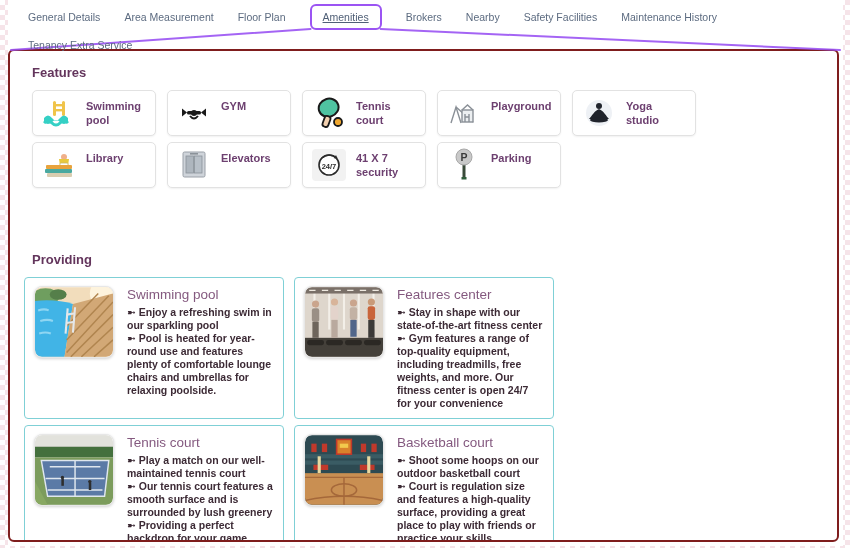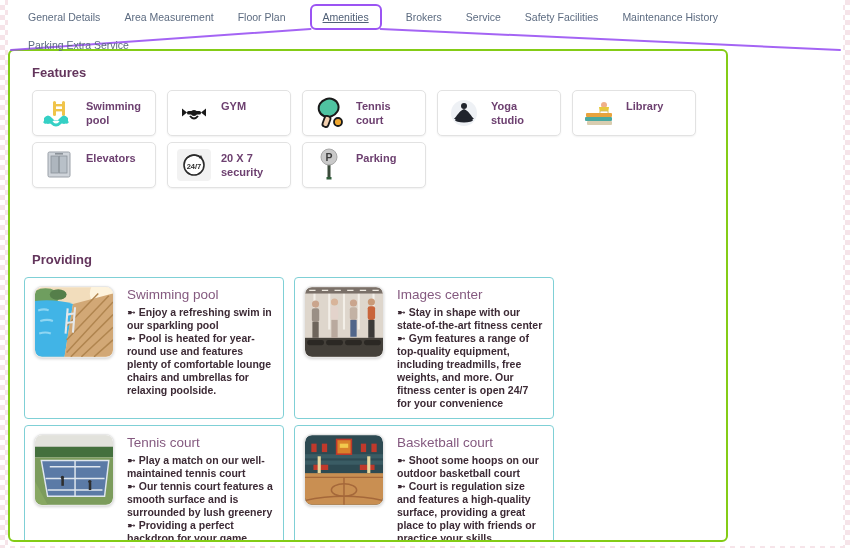--- a/index.html
+++ b/index.html
@@ -15,22 +15,22 @@
   .page-white{position:absolute;left:8px;top:0;width:835px;height:546px;background:#fff;}
   
   .tabbar{position:absolute;left:8px;top:0;width:835px;z-index:6;}
   .tabrow{display:flex;align-items:center;gap:24px;padding:4px 0 0 20px;text-align:center;}
   .tab{font-size:10.5px;color:#5c6b80;padding:7px 0;cursor:pointer;white-space:nowrap;}
   .tab.active{border:2px solid #9b54f3;border-radius:6px;padding:5px 11px;color:#4f5f76;background:#fff;text-decoration:underline;}
   .tabrow2{margin-top:-2px;}
   
   svg.overlay{position:absolute;left:0;top:0;z-index:5;pointer-events:none;}
   
-  .panel{position:absolute;left:8px;top:49px;width:720px;height:493px;background:#fff;
-    border:2px solid #84cc16;border-radius:6px;box-sizing:border-box;z-index:4;
+  .panel{position:absolute;left:8px;top:49px;width:831px;height:493px;background:#fff;
+    border:2px solid #7f1d1d;border-radius:6px;box-sizing:border-box;z-index:4;
     padding:12px 14px;overflow:hidden;}
   .sec-heading{font-size:13px;font-weight:bold;color:#63355c;margin:2px 0 10px 8px;}
   
   .feat-grid{display:flex;flex-wrap:wrap;gap:6px 11px;margin-left:8px;}
   .feat-card{width:124px;height:46px;box-sizing:border-box;border:1px solid #e2e2e2;border-radius:5px;
     background:#fff;box-shadow:0 1px 2px rgba(0,0,0,.06);display:flex;gap:8px;padding:5px 7px;cursor:pointer;}
   .feat-icon{width:38px;display:flex;align-items:center;justify-content:center;flex:0 0 38px;}
   .feat-label{font-size:11px;font-weight:bold;color:#6d4070;padding-top:4px;line-height:1.25;}
   
   .fac-section{margin-top:64px;}
@@ -54,26 +54,26 @@
   <line id="tentR" x1="380.640625" y1="29" x2="840" y2="50" stroke="#9b54f3" stroke-width="2" stroke-linecap="round" opacity="0.9"></line>
 </svg>
 
 <div class="tabbar">
   <div class="tabrow">
     <div class="tab">General Details</div>
     <div class="tab">Area Measurement</div>
     <div class="tab">Floor Plan</div>
     <div class="tab active" id="activeTab">Amenities</div>
     <div class="tab">Brokers</div>
-    <div class="tab">Service</div>
+    <div class="tab">Nearby</div>
     <div class="tab">Safety Facilities</div>
     <div class="tab">Maintenance History</div>
   </div>
   <div class="tabrow tabrow2">
-    <div class="tab">Parking Extra Service</div>
+    <div class="tab">Tenancy Extra Service</div>
   </div>
 </div>
 
 <div class="panel">
 
   <div class="sec-heading">Features</div>
 
   <div class="feat-grid">
 
     <div class="feat-card">
@@ -109,20 +109,34 @@
           <g transform="rotate(-18 16 12)">
             <ellipse cx="17" cy="11" rx="10" ry="9" fill="#4fc3a1" stroke="#1a1a1a" stroke-width="2"></ellipse>
             <rect x="8" y="18" width="6" height="11" rx="2.5" transform="rotate(38 11 23)" fill="#f2cfae" stroke="#1a1a1a" stroke-width="1.8"></rect>
           </g>
           <circle cx="26" cy="25" r="4" fill="#f0a830" stroke="#1a1a1a" stroke-width="1.8"></circle>
         </svg>
       </span>
       <span class="feat-label">Tennis court</span>
     </div>
 
+    <div class="feat-card">
+      <span class="feat-icon">
+        <svg width="30" height="26" viewBox="0 0 30 26">
+          <g stroke="#8a9097" stroke-width="1.4" fill="none">
+            <path d="M2 23 L7 7 L12 23"></path>
+            <path d="M7 7 L24 22"></path>
+            <rect x="13" y="10" width="11" height="12" fill="#eceff1"></rect>
+            <path d="M13 10 L18.5 5 L24 10"></path>
+            <path d="M16 22 L16 14 M20 22 L20 14 M16 17 L20 17"></path>
+          </g>
+        </svg>
+      </span>
+      <span class="feat-label">Playground</span>
+    </div>
 
     <div class="feat-card">
       <span class="feat-icon">
         <svg width="32" height="30" viewBox="0 0 32 30">
           <circle cx="16" cy="15" r="13" fill="#eef1f5"></circle>
           <circle cx="16" cy="8" r="3" fill="#20242c"></circle>
           <path d="M16 11 C11 13 9 18 6 21 L26 21 C23 18 21 13 16 11 Z" fill="#20242c"></path>
           <ellipse cx="16" cy="22" rx="9" ry="2.6" fill="#20242c"></ellipse>
         </svg>
       </span>
@@ -158,21 +172,21 @@
     <div class="feat-card">
       <span class="feat-icon">
         <svg width="34" height="32" viewBox="0 0 34 32">
           <rect x="0" y="0" width="34" height="32" rx="4" fill="#f2f2f2"></rect>
           <circle cx="17" cy="16" r="10" fill="#fff" stroke="#2b2b2b" stroke-width="1.6"></circle>
           <path d="M10 9 Q17 3 25 9" stroke="#2b2b2b" stroke-width="1.4" fill="none"></path>
           <path d="M24 6 L25.5 9.5 L21.8 9.2 Z" fill="#2b2b2b"></path>
           <text x="17" y="20" font-size="7.5" font-weight="bold" text-anchor="middle" fill="#2b2b2b" font-family="Liberation Sans, sans-serif">24/7</text>
         </svg>
       </span>
-      <span class="feat-label">20 X 7 security</span>
+      <span class="feat-label">41 X 7 security</span>
     </div>
 
     <div class="feat-card">
       <span class="feat-icon">
         <svg width="24" height="34" viewBox="0 0 24 34">
           <rect x="10.5" y="16" width="3" height="15" fill="#3a4a3a"></rect>
           <rect x="9.5" y="29" width="5" height="2.5" fill="#2f5d3a"></rect>
           <circle cx="12" cy="9" r="8" fill="#c9c9c9" stroke="#a8a8a8"></circle>
           <text x="12" y="13" font-size="10.5" font-weight="bold" text-anchor="middle" fill="#3c3c3c" font-family="Liberation Sans, sans-serif">P</text>
         </svg>
@@ -246,21 +260,21 @@
               <circle cx="46" cy="15" r="3.4" fill="#caa58d"></circle>
                 <rect x="42.5" y="19" width="7" height="12" rx="2" fill="#c3b2a4"></rect>
                 <rect x="43" y="31" width="6" height="16" fill="#51668a"></rect>
               <circle cx="63" cy="14" r="3.4" fill="#c99a78"></circle>
                 <rect x="59.5" y="18" width="7" height="13" rx="2" fill="#c9643a"></rect>
                 <rect x="60" y="31" width="6" height="17" fill="#3c3a38"></rect>
             </g>
           </svg>
         </div>
         <div class="fbody">
-          <div class="ftitle">Images center</div>
+          <div class="ftitle">Features center</div>
           <div class="fline">➼ Stay in shape with our state-of-the-art fitness center</div>
           <div class="fline">➼ Gym features a range of top-quality equipment, including treadmills, free weights, and more. Our fitness center is open 24/7 for your convenience</div>
         </div>
       </div>
 
       <div class="fac-card">
         <div class="fphoto">
           <svg width="78" height="70" viewBox="0 0 74 66">
             <rect width="74" height="66" fill="#e9e9e4"></rect>
             <rect x="0" y="0" width="74" height="11" fill="#e2e2dc"></rect>

